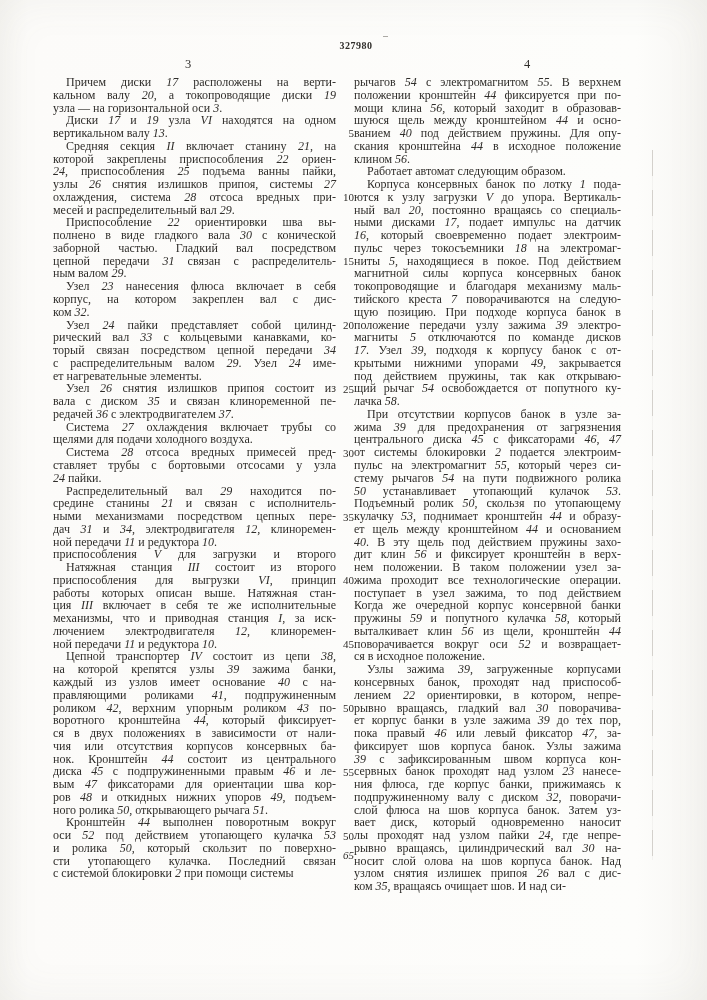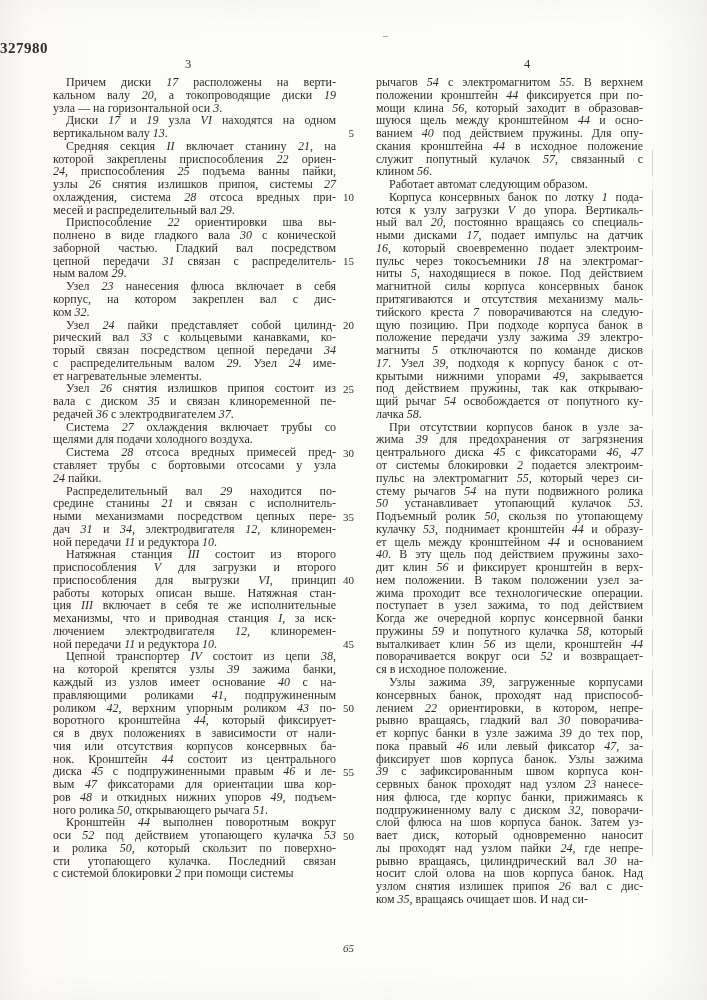--- a/index.html
+++ b/index.html
@@ -9,44 +9,44 @@
     height: 1000px;
     margin: 0 auto;
     background: linear-gradient(90deg, #f7f6f3 0%, #fcfbf9 4%, #fdfdfb 90%, #f6f5f2 100%);
     box-shadow: inset 0 0 45px rgba(120,110,95,0.07);
     font-family: "Liberation Serif", "DejaVu Serif", serif;
     color: #2f2d2a;
     overflow: hidden;
   }
   .patent-number {
     position: absolute;
-    top: 40px; left: 0; width: 688px;
-    text-align: left;
-    font-size: 15px;
+    top: 40px; left: 12px; width: 688px;
+    text-align: center;
+    font-size: 10px;
     font-weight: bold;
     letter-spacing: 0.5px;
   }
   .page-num {
     position: absolute;
     top: 57px;
     width: 40px;
     text-align: center;
     font-size: 12.5px;
   }
   .page-num-left  { left: 168px; }
   .page-num-right { left: 507px; }
   .column {
     position: absolute;
     top: 76px;
     font-size: 12px;
     line-height: 12.78px;
     text-align: justify;
   }
   .col-left  { left: 53px;  width: 283px; }
-  .col-right { left: 376px; width: 267px; }
+  .col-right { left: 354px; width: 267px; }
   .line {
     height: 12.78px;
     text-align: justify;
     text-align-last: justify;
     white-space: nowrap;
     overflow: visible;
   }
   .line.last { text-align-last: left; }
   .line.indent { text-indent: 13px; }
   .line i { font-style: italic; }
@@ -137,22 +137,22 @@
         <div class="line last"><i>24</i> пайки.</div>
       </div>
       <div>
         <div class="line indent">Распределительный вал <i>29</i> находится по-</div>
         <div class="line">средине станины <i>21</i> и связан с исполнитель-</div>
         <div class="line">ными механизмами посредством цепных пере-</div>
         <div class="line">дач <i>31</i> и <i>34</i>, электродвигателя <i>12</i>, клиноремен-</div>
         <div class="line last">ной передачи <i>11</i> и редуктора <i>10</i>.</div>
       </div>
       <div>
+        <div class="line">приспособления <i>V</i> для загрузки и второго</div>
         <div class="line indent">Натяжная станция <i>III</i> состоит из второго</div>
-        <div class="line">приспособления <i>V</i> для загрузки и второго</div>
         <div class="line">приспособления для выгрузки <i>VI</i>, принцип</div>
         <div class="line">работы которых описан выше. Натяжная стан-</div>
         <div class="line">ция <i>III</i> включает в себя те же исполнительные</div>
         <div class="line">механизмы, что и приводная станция <i>I</i>, за иск-</div>
         <div class="line">лючением электродвигателя <i>12</i>, клиноремен-</div>
         <div class="line last">ной передачи <i>11</i> и редуктора <i>10</i>.</div>
       </div>
       <div>
         <div class="line indent">Цепной транспортер <i>IV</i> состоит из цепи <i>38</i>,</div>
         <div class="line">на которой крепятся узлы <i>39</i> зажима банки,</div>
@@ -183,47 +183,46 @@
       <div class="gnum" style="top: 178.92px;">15</div>
       <div class="gnum" style="top: 242.82px;">20</div>
       <div class="gnum" style="top: 306.72px;">25</div>
       <div class="gnum" style="top: 370.62px;">30</div>
       <div class="gnum" style="top: 434.52px;">35</div>
       <div class="gnum" style="top: 498.42px;">40</div>
       <div class="gnum" style="top: 562.32px;">45</div>
       <div class="gnum" style="top: 626.22px;">50</div>
       <div class="gnum" style="top: 690.12px;">55</div>
       <div class="gnum" style="top: 754.02px;">50</div>
-      <div class="gnum" style="top: 866px; font-style: italic;">65</div>
+      <div class="gnum" style="top: 773px; font-style: italic;">65</div>
     </div>
 
   <div class="column col-right" id="col-right">
       <div>
         <div class="line">рычагов <i>54</i> с электромагнитом <i>55</i>. В верхнем</div>
         <div class="line">положении кронштейн <i>44</i> фиксируется при по-</div>
         <div class="line">мощи клина <i>56</i>, который заходит в образовав-</div>
         <div class="line">шуюся щель между кронштейном <i>44</i> и осно-</div>
         <div class="line">ванием <i>40</i> под действием пружины. Для опу-</div>
         <div class="line">скания кронштейна <i>44</i> в исходное положение</div>
-        <div class="line">служит попутный кулачок <i>57</i>, связанный с</div>
         <div class="line last">клином <i>56</i>.</div>
       </div>
       <div>
         <div class="line indent last">Работает автомат следующим образом.</div>
       </div>
       <div>
         <div class="line indent">Корпуса консервных банок по лотку <i>1</i> пода-</div>
         <div class="line">ются к узлу загрузки <i>V</i> до упора. Вертикаль-</div>
         <div class="line">ный вал <i>20</i>, постоянно вращаясь со специаль-</div>
         <div class="line">ными дисками <i>17</i>, подает импульс на датчик</div>
         <div class="line"><i>16</i>, который своевременно подает электроим-</div>
         <div class="line">пульс через токосъемники <i>18</i> на электромаг-</div>
         <div class="line">ниты <i>5</i>, находящиеся в покое. Под действием</div>
         <div class="line">магнитной силы корпуса консервных  банок</div>
-        <div class="line">притягиваются и отсутствия механизму маль-</div>
+        <div class="line">токопроводящие и благодаря механизму маль-</div>
         <div class="line">тийского креста <i>7</i> поворачиваются на следую-</div>
         <div class="line">щую позицию. При подходе корпуса банок в</div>
         <div class="line">положение передачи узлу зажима <i>39</i> электро-</div>
         <div class="line">магниты <i>5</i> отключаются по  команде  дисков</div>
         <div class="line"><i>17</i>. Узел <i>39</i>, подходя к корпусу банок с от-</div>
         <div class="line">крытыми нижними  упорами <i>49</i>, закрывается</div>
         <div class="line">под действием пружины, так как открываю-</div>
         <div class="line">щий рычаг <i>54</i> освобождается от попутного ку-</div>
         <div class="line last">лачка <i>58</i>.</div>
       </div>

